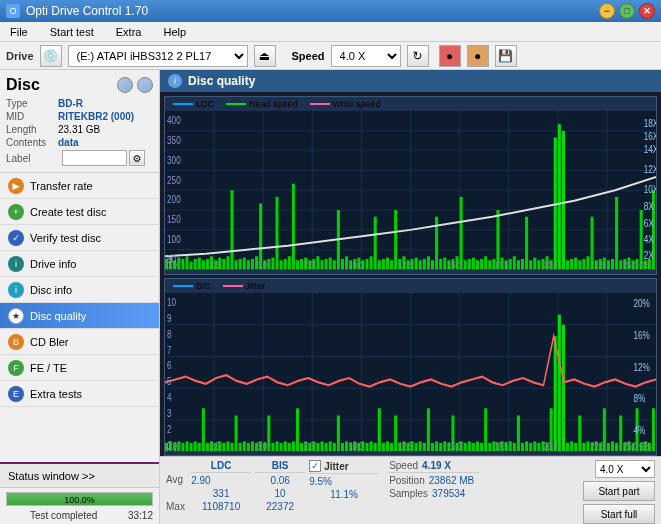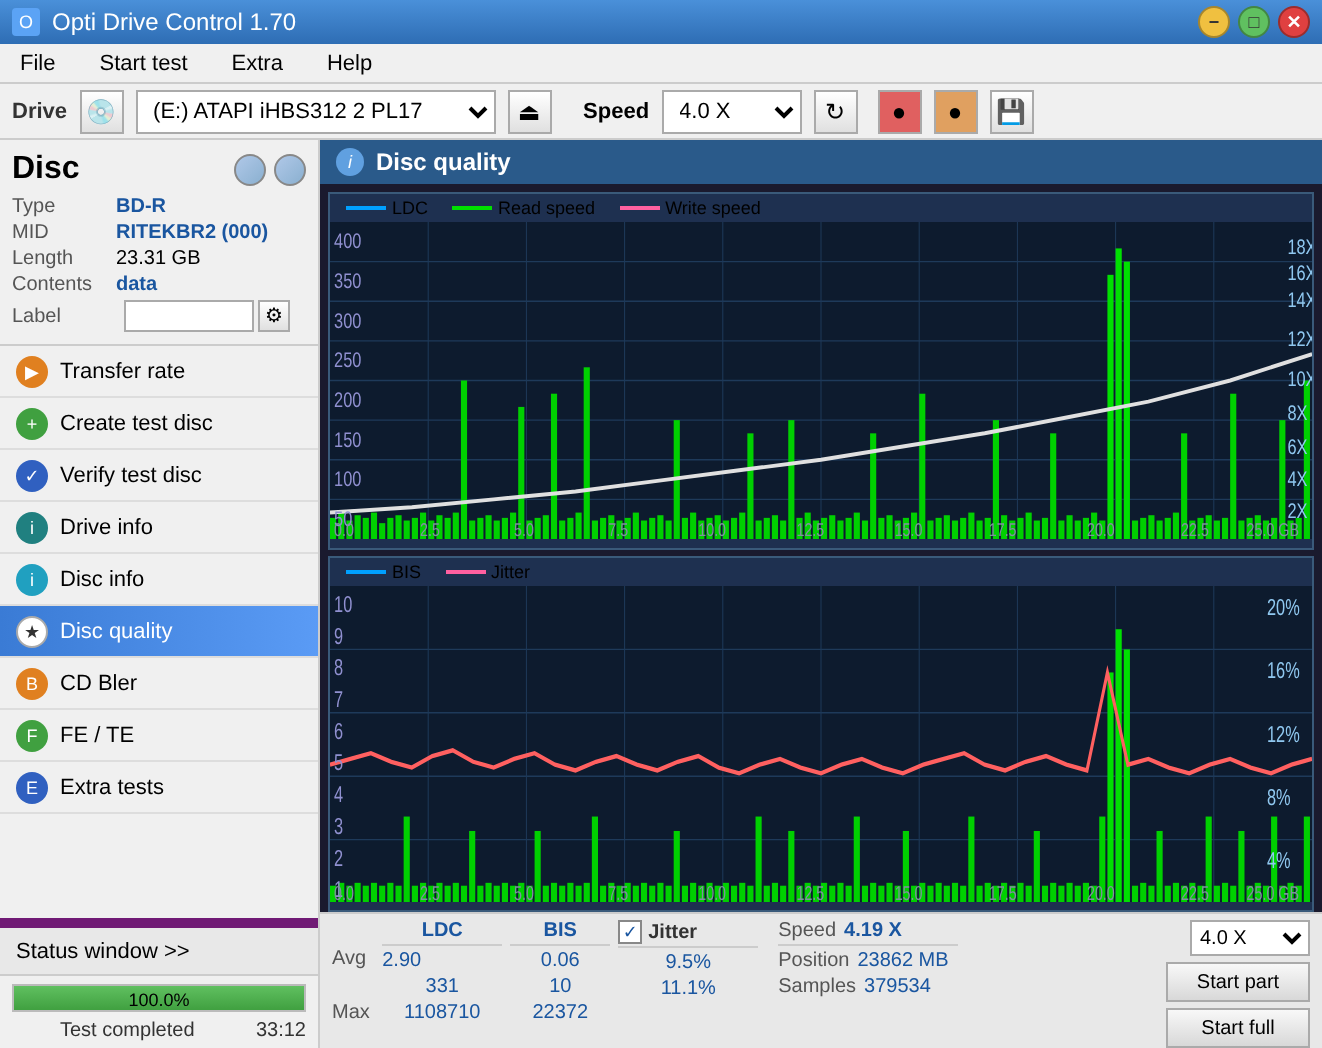--- a/index.html
+++ b/index.html
@@ -248,21 +248,21 @@
     .nav-icon.cyan { background: #20a0c0; color: white; }
     .nav-icon.white-bordered {
       background: white;
       border: 1px solid #aaa;
       color: #333;
     }
 
     
     .sidebar-bottom {
       margin-top: auto;
-      border-top: 5px solid #701a75;
+      border-top: 2px solid #701a75;
     }
     .status-window-btn {
       display: flex;
       align-items: center;
       justify-content: space-between;
       height: 24px;
       padding: 0 8px;
       font-size: 11px;
       cursor: pointer;
       background: #e8e8e8;
@@ -942,21 +942,21 @@
           <span style="color:#1a56a0; text-align:center;">0.06</span>
           <span style="color:#1a56a0; text-align:center;">10</span>
           <span style="color:#1a56a0; text-align:center;">22372</span>
         </div>
 
         <div style="display:flex; flex-direction:column; gap:2px; min-width:70px;">
           <div style="display:flex; align-items:center; gap:3px; border-bottom:1px solid #ccc; padding-bottom:1px;">
             <div class="checkbox-inline">✓</div>
             <span style="font-weight:bold; color:#333;">Jitter</span>
           </div>
-          <span style="color:#1a56a0; text-align:center;">9.5%</span>
+          <span style="color:#1a56a0; ">9.5%</span>
           <span style="color:#1a56a0; text-align:center;">11.1%</span>
           <span style="color:#1a56a0; text-align:center;"></span>
         </div>
 
         <div style="display:flex; flex-direction:column; gap:2px; margin-left:6px; min-width:90px;">
           <div style="display:flex; gap:4px; align-items:center; border-bottom:1px solid #ccc; padding-bottom:1px;">
             <span style="color:#555;">Speed</span>
             <span style="color:#1a56a0; font-weight:bold;">4.19 X</span>
           </div>
           <div style="display:flex; gap:4px; align-items:flex-start;">

